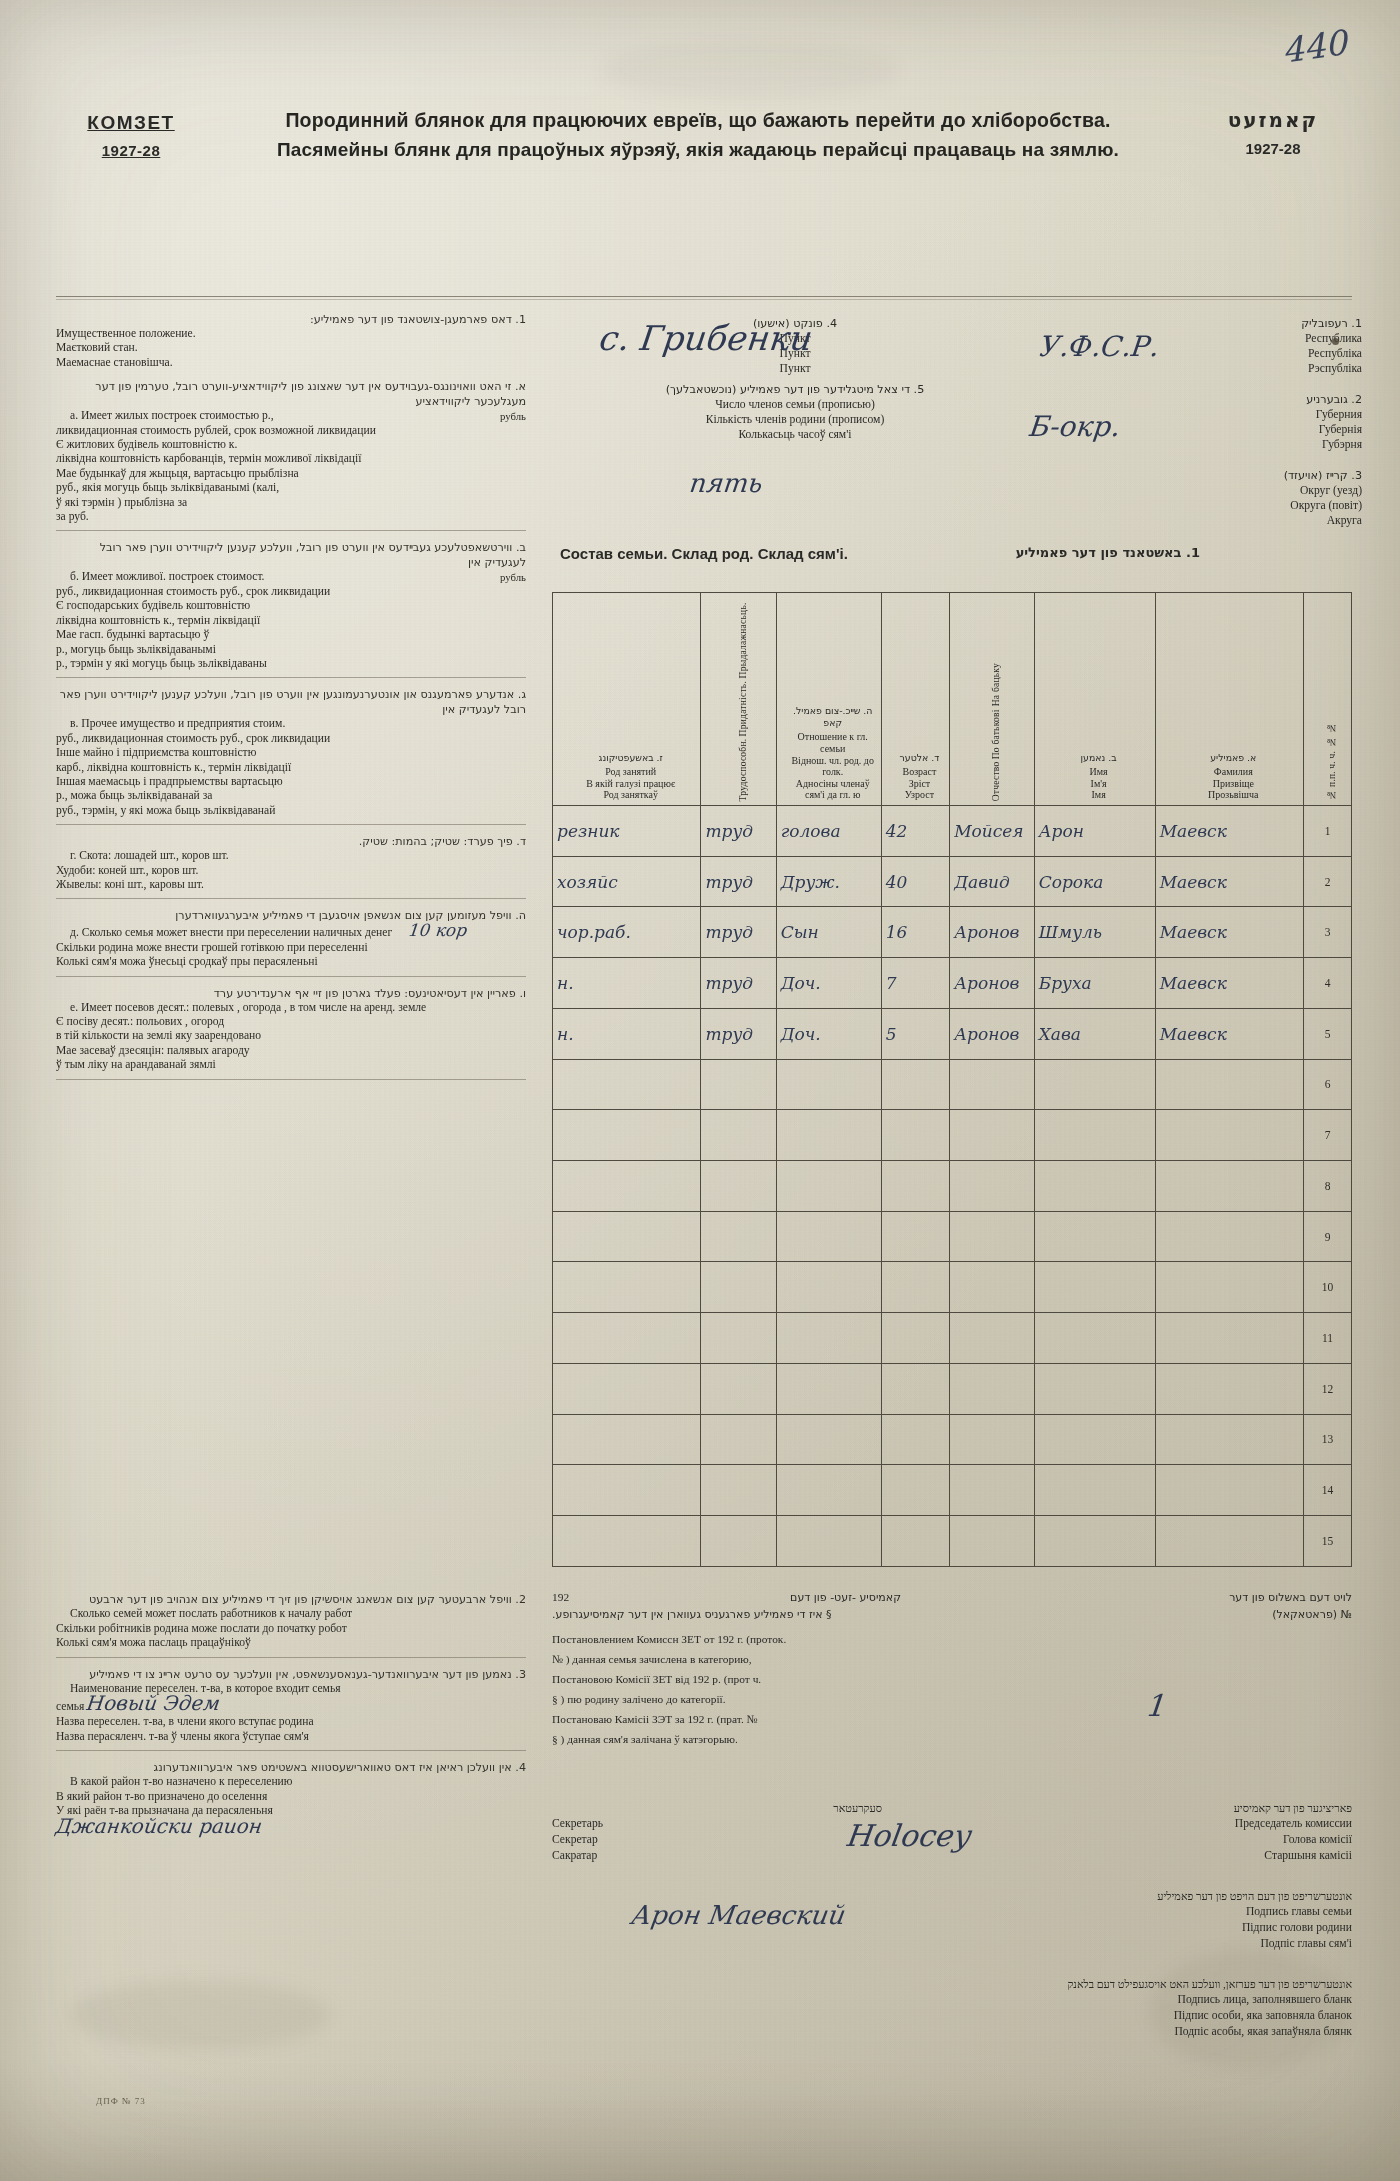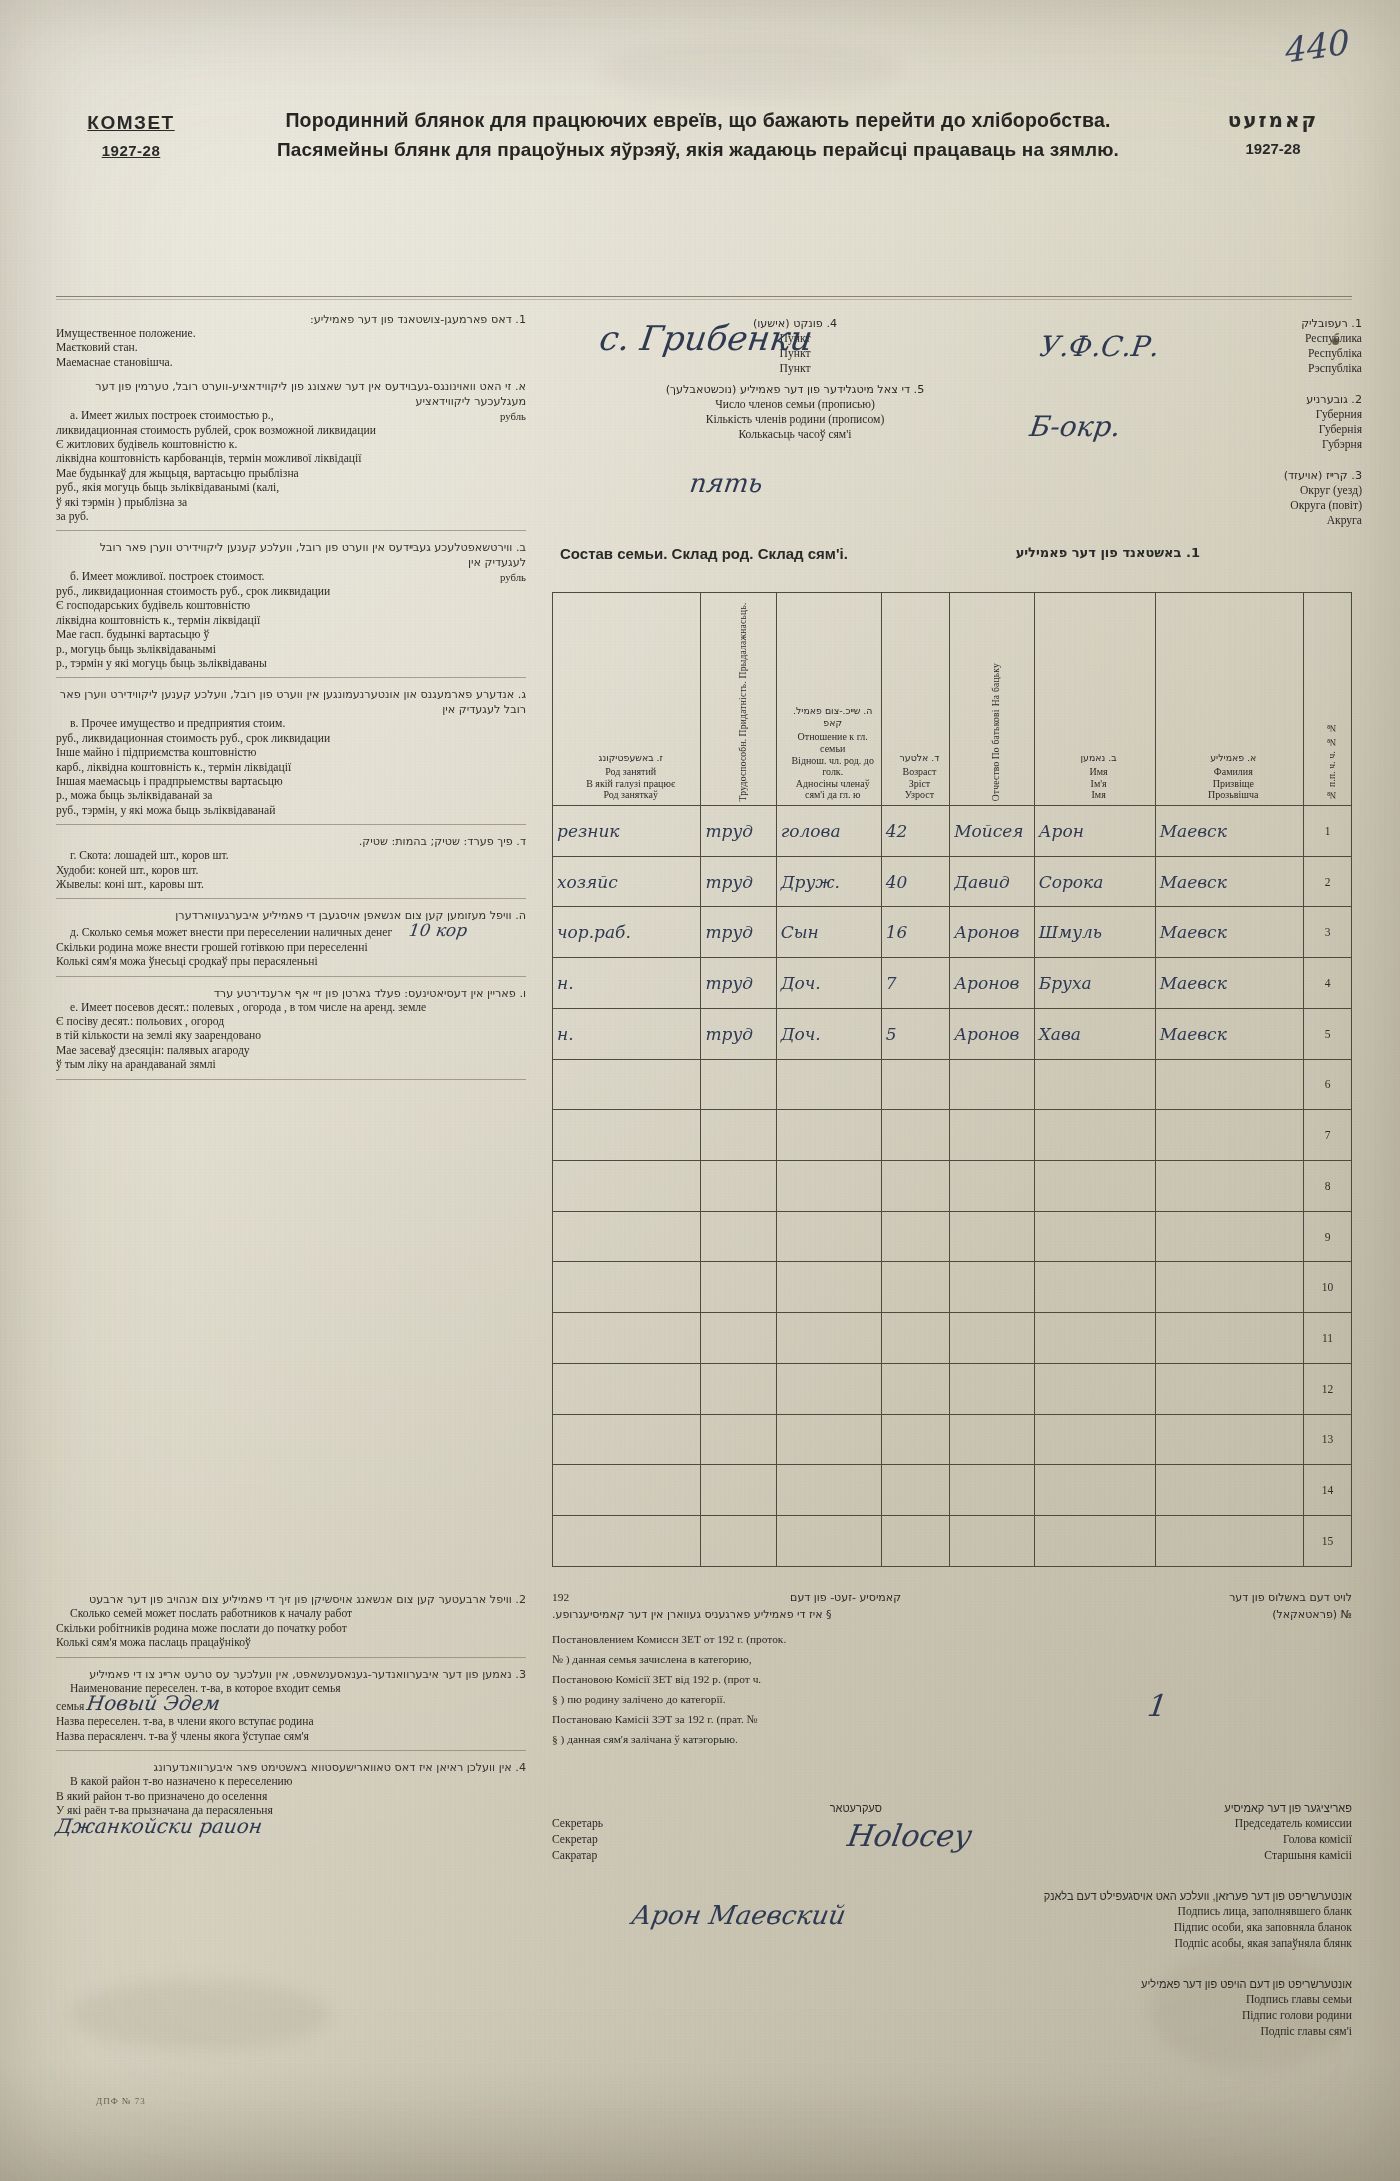--- a/index.html
+++ b/index.html
@@ -127,21 +127,21 @@
 
   
   #bottom{ position:absolute; left:552px; top:1590px; width:800px; font-size:11.4px; line-height:15px;}
   #bottom .row{ display:flex; justify-content:space-between; }
   #bottom .yidl{ direction:rtl; font-family:"DejaVu Sans", sans-serif; font-size:11px;}
   #postan div{ margin-bottom:5px;}
 
   #signs{ position:absolute; left:552px; top:1800px; width:800px; font-size:11.6px; line-height:16px;}
   #signs .blockline{ display:flex; justify-content:space-between; align-items:flex-start; margin-bottom:24px;}
   #signs .lab{ text-align:right; width:330px;}
-  #signs .yidl{ direction:rtl; font-family:Liberation Sans, sans-serif; font-size:11px;}
+  #signs .yidl{ direction:rtl; font-family:Liberation Serif, serif; font-size:11px;}
 
   
   #leftBottom{ position:absolute; left:56px; top:1592px; width:470px; font-size:11.6px; line-height:14.6px;}
 
   
   .sigbig{
     font-family:"DejaVu Serif", serif; font-style:italic; color:#2f3a52;
     font-size:30px; transform:skewX(-10deg); display:inline-block;
   }
   .archnum{
@@ -620,36 +620,36 @@
         <div class="yidl">פאריציגער פון דער קאמיסיע</div>
         <div>Председатель комиссии</div>
         <div>Голова комісії</div>
         <div>Старшыня камісіі</div>
       </div>
     </div>
 
     <div class="blockline">
       <div style="width:330px;"></div>
       <div class="lab">
+        <div class="yidl">אונטערשריפט פון דעם הויפט פון דער פאמיליע</div>
+        <div>Подпись главы семьи</div>
+        <div>Підпис голови родини</div>
+        <div>Подпіс главы сям'і</div>
+      </div>
+    </div>
+
+    <div class="blockline">
+      <div style="width:330px;"></div>
+      <div class="lab">
         <div class="yidl">אונטערשריפט פון דער פערזאן, וועלכע האט אויסגעפילט דעם בלאנק</div>
         <div>Подпись лица, заполнявшего бланк</div>
         <div>Підпис особи, яка заповняла бланок</div>
         <div>Подпіс асобы, якая запаўняла блянк</div>
       </div>
     </div>
-
-    <div class="blockline">
-      <div style="width:330px;"></div>
-      <div class="lab">
-        <div class="yidl">אונטערשריפט פון דעם הויפט פון דער פאמיליע</div>
-        <div>Подпись главы семьи</div>
-        <div>Підпис голови родини</div>
-        <div>Подпіс главы сям'і</div>
-      </div>
-    </div>
   </div>
 
   <div style="position:absolute; left:848px; top:1818px;">
     <span class="sigbig">Holocey</span>
   </div>
   <div style="position:absolute; left:632px; top:1900px;">
     <span class="sigbig" style="font-size:26px;">Арон Маевский</span>
   </div>
 
   <div class="smallprint">ДПФ № 73</div>

